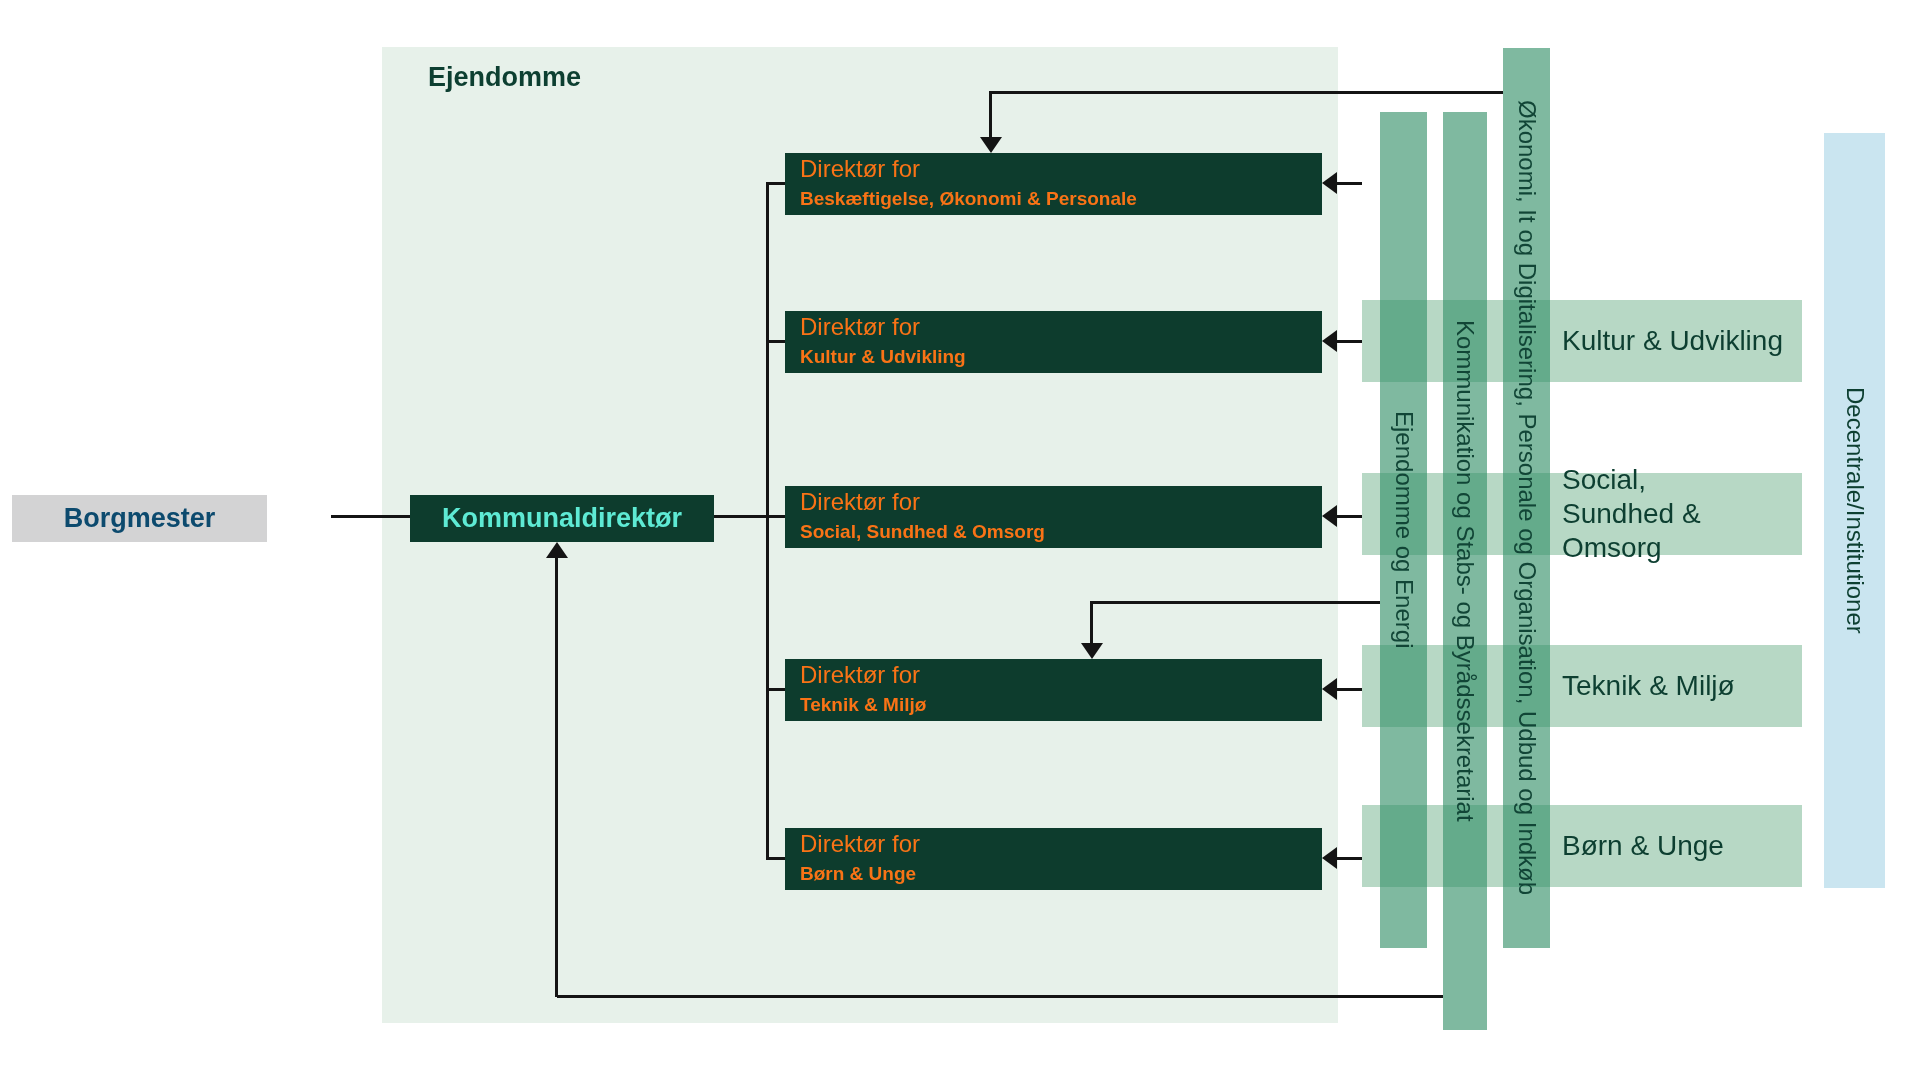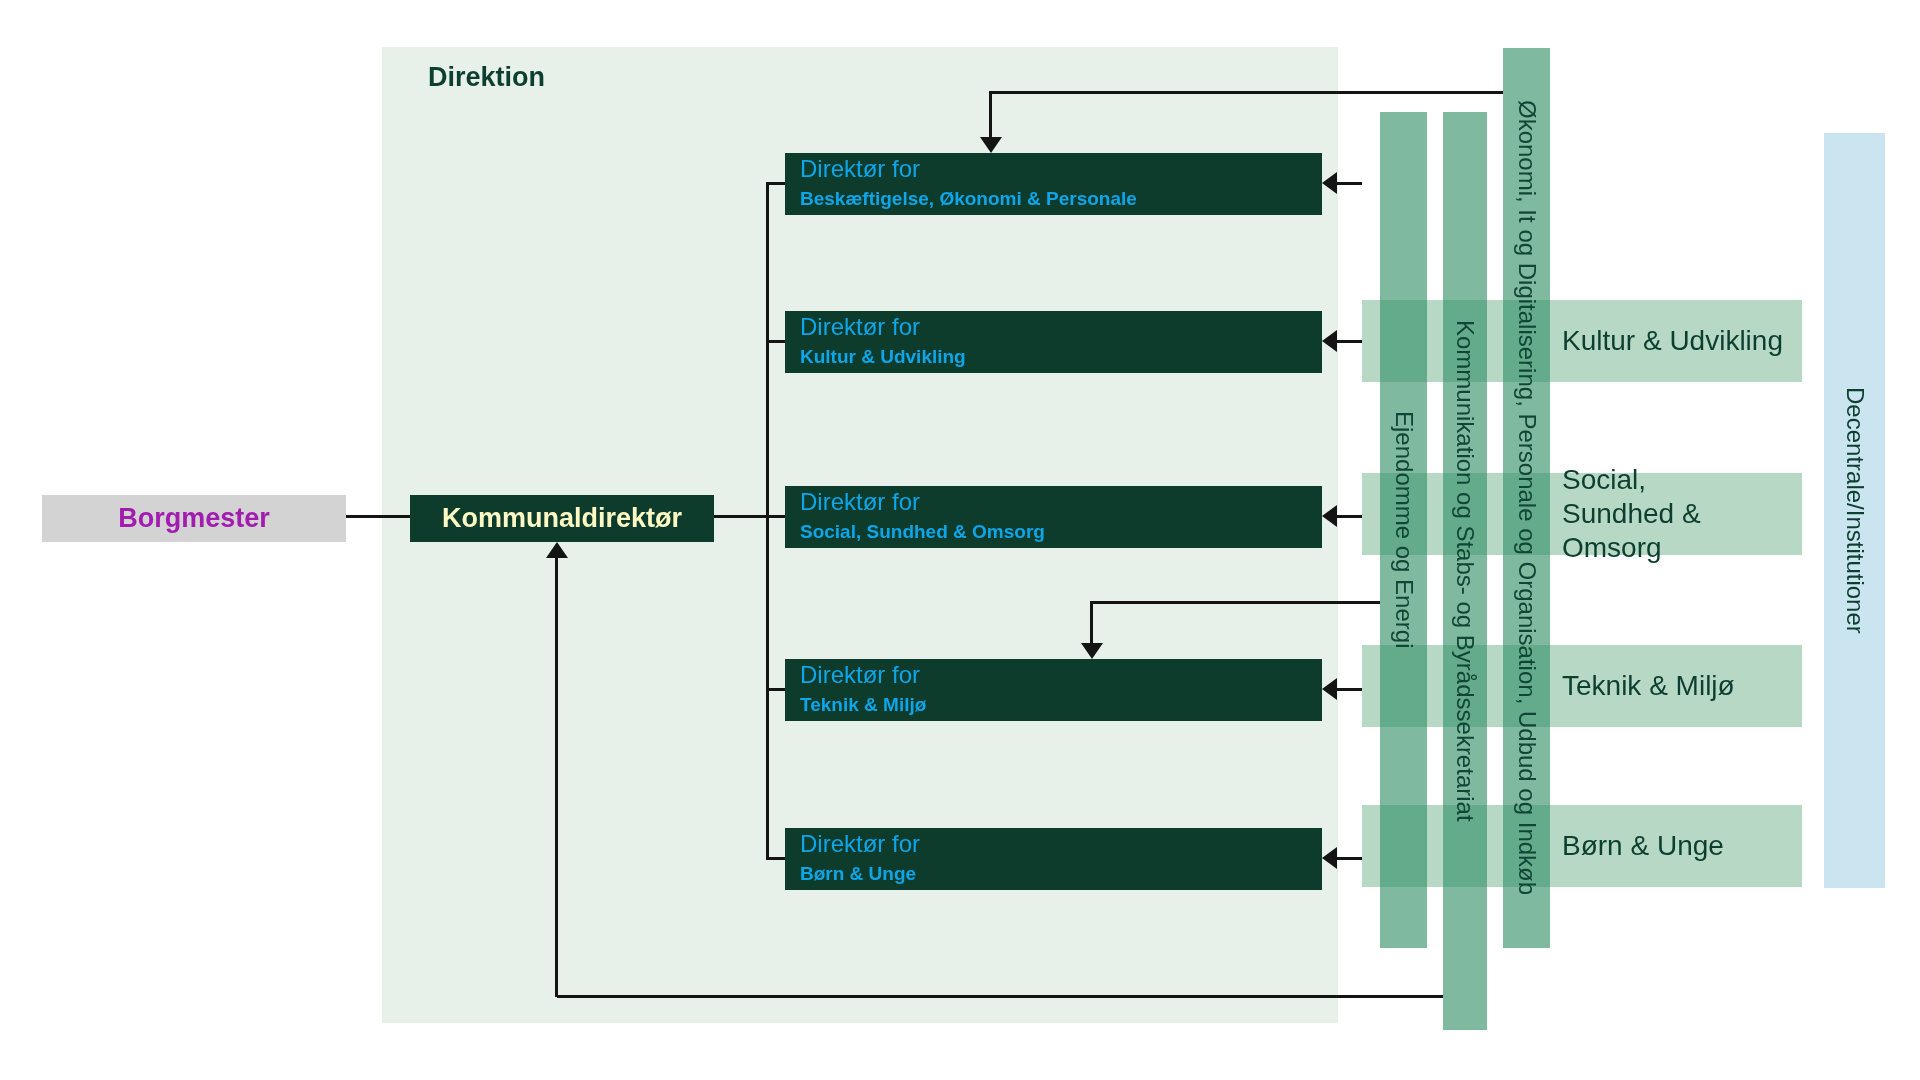--- a/index.html
+++ b/index.html
@@ -7,25 +7,25 @@
     position:relative;width:1920px;height:1080px;background:#ffffff;overflow:hidden;
     font-family:"Liberation Sans","DejaVu Sans",sans-serif;color:#0d3f31;
   }
   
   .panel{position:absolute;left:382px;top:47px;width:956px;height:976px;background:#e7f1ea;z-index:1;}
   .panel-label{position:absolute;left:428px;top:62px;font-size:27px;font-weight:bold;color:#0d3f31;z-index:6;}
 
   
   .box{position:absolute;display:flex;align-items:center;z-index:5;}
   .box-center{justify-content:center;text-align:center;}
-  .borgmester{left:42px;top:495px;width:304px;height:47px;background:#d3d3d4;font-size:27px;font-weight:bold;color:#a21caf;}
-  .kommunaldirektor{left:410px;top:495px;width:304px;height:47px;background:#0d3c2d;color:#fef9c3;font-size:27px;font-weight:bold;}
+  .borgmester{left:12px;top:495px;width:255px;height:47px;background:#d3d3d4;font-size:27px;font-weight:bold;color:#0c4a6e;}
+  .kommunaldirektor{left:410px;top:495px;width:304px;height:47px;background:#0d3c2d;color:#5eead4;font-size:27px;font-weight:bold;}
 
   
-  .dbox{position:absolute;left:785px;width:537px;height:62px;background:#0d3c2d;color:#0ea5e9;z-index:5;
+  .dbox{position:absolute;left:785px;width:537px;height:62px;background:#0d3c2d;color:#f97316;z-index:5;
         display:flex;flex-direction:column;justify-content:center;padding-left:15px;box-sizing:border-box;}
   .dbox .pre{font-size:24px;line-height:28px;font-weight:normal;}
   .dbox .nam{font-size:19px;line-height:31px;font-weight:bold;}
   .dbox1{top:153px;} .dbox2{top:311px;} .dbox3{top:486px;} .dbox4{top:659px;} .dbox5{top:828px;}
 
   
   .cat{position:absolute;left:1362px;width:440px;height:82px;background:#b7d8c5;z-index:2;
        display:flex;align-items:center;box-sizing:border-box;padding-left:200px;
        font-size:28px;line-height:34px;color:#0d3f31;white-space:pre-line;}
   .cat1{top:135px;} .cat2{top:300px;} .cat3{top:473px;} .cat4{top:645px;} .cat5{top:805px;}
@@ -78,21 +78,21 @@
   .ah-r3{left:1322px;top:505px;}
   .ah-r4{left:1322px;top:678px;}
   .ah-r5{left:1322px;top:847px;}
 </style>
 </head>
 <body>
 
 <div class="stage">
 
   <div class="panel"></div>
-  <div class="panel-label">Direktion</div>
+  <div class="panel-label">Ejendomme</div>
 
   <div class="cat cat2">Kultur &amp; Udvikling</div>
   <div class="cat cat3">Social,
 Sundhed &amp; Omsorg</div>
   <div class="cat cat4">Teknik &amp; Miljø</div>
   <div class="cat cat5">Børn &amp; Unge</div>
 
   <div class="decbar">
     <span class="vtext">Decentrale/Institutioner</span>
   </div>

